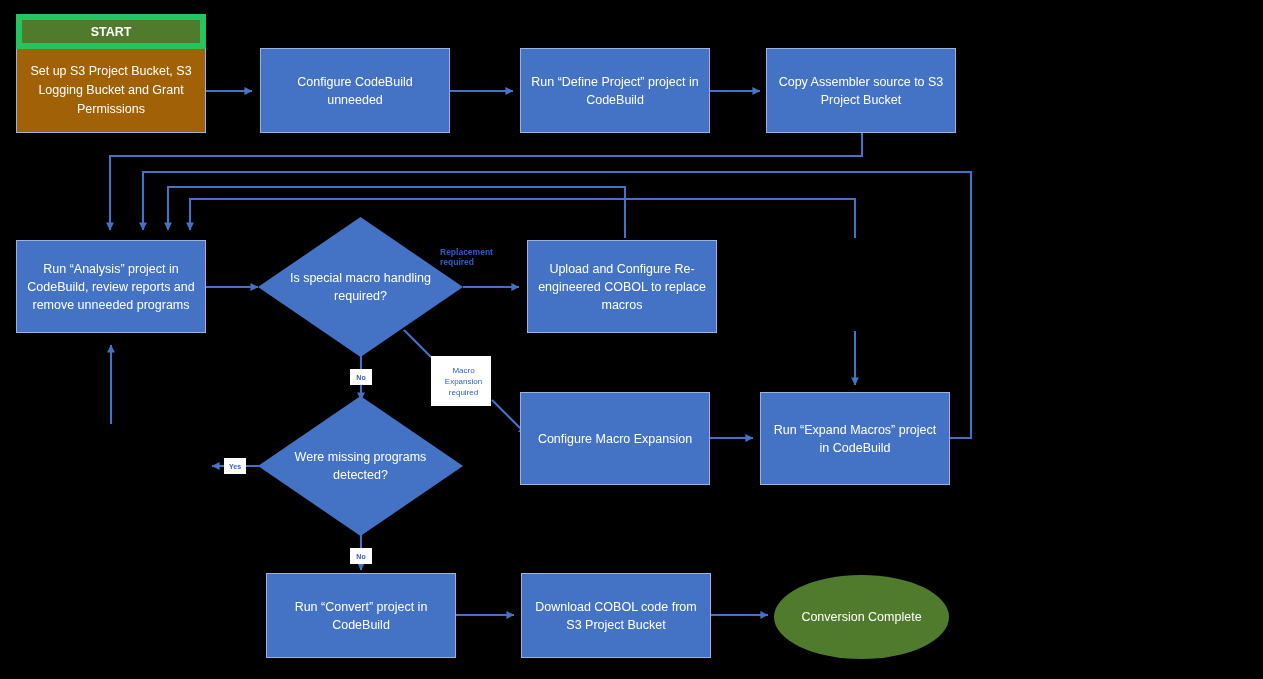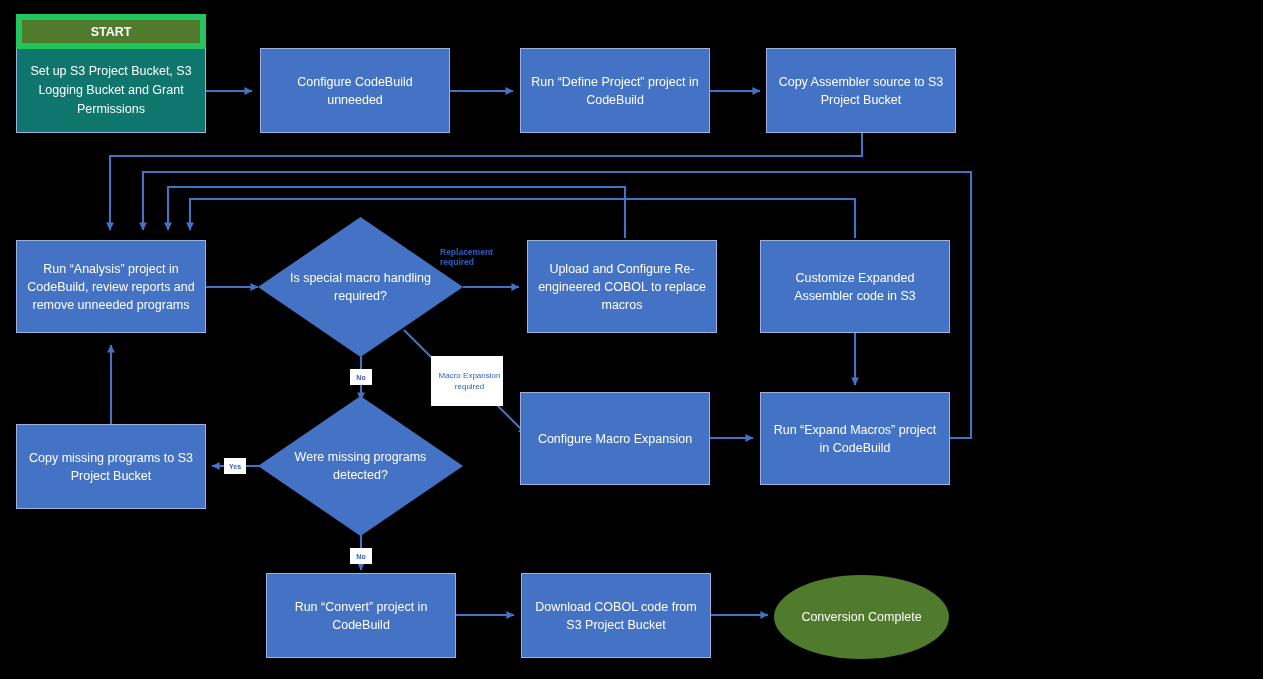--- a/index.html
+++ b/index.html
@@ -22,21 +22,21 @@
   }
   .start-head{
     background:#507B2C;
     border:6px solid #22c55e;
     color:#ffffff;
     font-size:12.5px;
     font-weight:bold;
     line-height:16px;
   }
   .start-body{
-    background:#0f766e;
+    background:#a16207;
     border:1px solid #9cb2dd;
     border-top:none;
     color:#ffffff;
     font-size:12.5px;
     line-height:19px;
     padding:2px 12px;
   }
   .diamond{
     position:absolute;
     display:flex;align-items:center;justify-content:center;
@@ -165,35 +165,29 @@
 
   <div class="diamond" style="left:258px;top:217px;width:205px;height:140px;">
     <div class="dshape"></div>
     <div class="dtext">Is special macro handling required?</div>
   </div>
 
   <div class="node proc" style="left:527px;top:240px;width:190px;height:93px;">
     <span>Upload and Configure Re-engineered COBOL to replace macros</span>
   </div>
 
-  <div class="node proc" style="left:760px;top:240px;width:190px;height:93px;">
-    <span>Customize Expanded Assembler code in S3</span>
-  </div>
 
   <div class="node proc" style="left:760px;top:392px;width:190px;height:93px;">
     <span>Run “Expand Macros” project in CodeBuild</span>
   </div>
 
   <div class="node proc" style="left:520px;top:392px;width:190px;height:93px;">
     <span>Configure Macro Expansion</span>
   </div>
 
-  <div class="node proc" style="left:16px;top:424px;width:190px;height:85px;">
-    <span>Copy missing programs to S3 Project Bucket</span>
-  </div>
 
   <div class="diamond" style="left:258px;top:396px;width:205px;height:140px;">
     <div class="dshape"></div>
     <div class="dtext">Were missing programs detected?</div>
   </div>
 
   <div class="node proc" style="left:266px;top:573px;width:190px;height:85px;">
     <span>Run “Convert” project in CodeBuild</span>
   </div>
 
@@ -202,21 +196,21 @@
   </div>
 
   <div class="ellipse" style="left:774px;top:575px;width:175px;height:84px;">
     <span>Conversion Complete</span>
   </div>
 
   <div class="free-label" style="left:440px;top:247px;width:75px;">
     <span>Replacement required</span>
   </div>
 
-  <div class="lbl-macro" style="left:431px;top:356px;width:72px;height:50px;padding-left:7px;">
+  <div class="lbl-macro" style="left:431px;top:356px;width:60px;height:50px;padding-left:7px;">
     <span>Macro Expansion required</span>
   </div>
 
   <div class="edge-label" style="left:350px;top:369px;width:22px;height:16px;">
     <span>No</span>
   </div>
 
   <div class="edge-label" style="left:224px;top:458px;width:22px;height:16px;">
     <span>Yes</span>
   </div>

